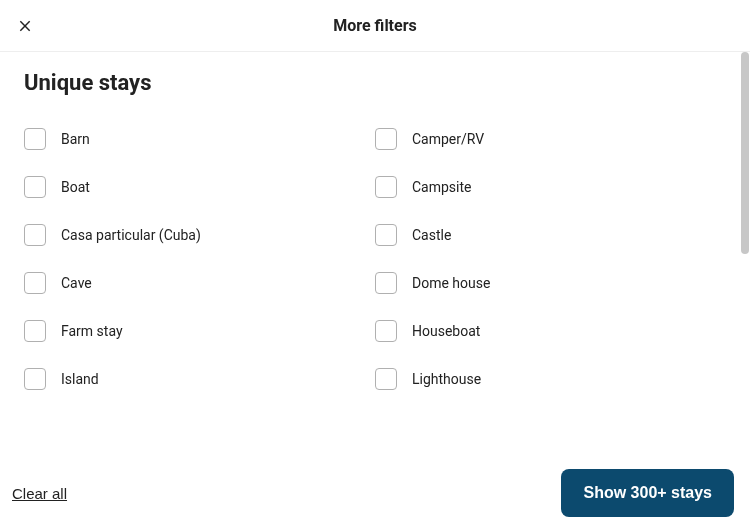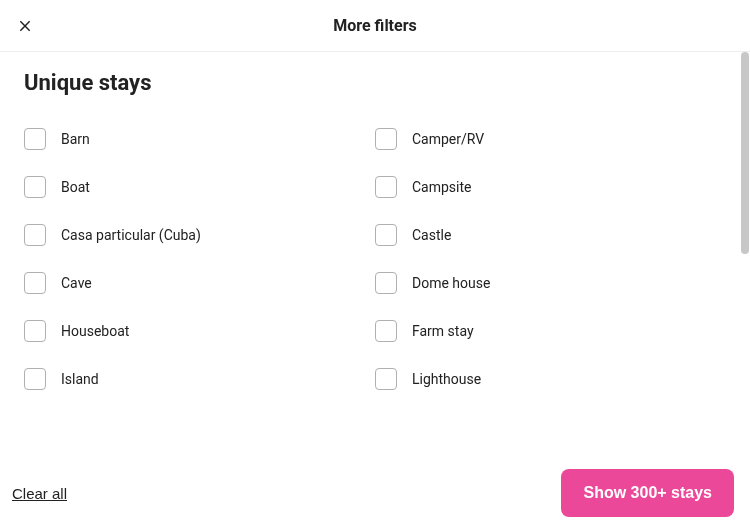--- a/index.html
+++ b/index.html
@@ -118,21 +118,21 @@
       font-size: 15px;
       font-weight: 500;
       text-decoration: underline;
       background: none;
       border: none;
       cursor: pointer;
       color: #222;
       padding: 10px 6px;
     }
     .show-btn {
-      background: #ec4899;
+      background: #0c4a6e;
       color: #fff;
       border: none;
       border-radius: 8px;
       padding: 15px 22px;
       font-size: 16px;
       font-weight: 700;
       cursor: pointer;
       margin-right: 10px;
     }
   </style>
@@ -179,25 +179,25 @@
       <label class="option">
         <span class="chk"></span>
         <span class="opt-label">Cave</span>
       </label>
       <label class="option">
         <span class="chk"></span>
         <span class="opt-label">Dome house</span>
       </label>
       <label class="option">
         <span class="chk"></span>
+        <span class="opt-label">Farm stay</span>
+      </label>
+      <label class="option">
+        <span class="chk"></span>
         <span class="opt-label">Houseboat</span>
-      </label>
-      <label class="option">
-        <span class="chk"></span>
-        <span class="opt-label">Farm stay</span>
       </label>
       <label class="option">
         <span class="chk"></span>
         <span class="opt-label">Island</span>
       </label>
       <label class="option">
         <span class="chk"></span>
         <span class="opt-label">Lighthouse</span>
       </label>
     </div>

